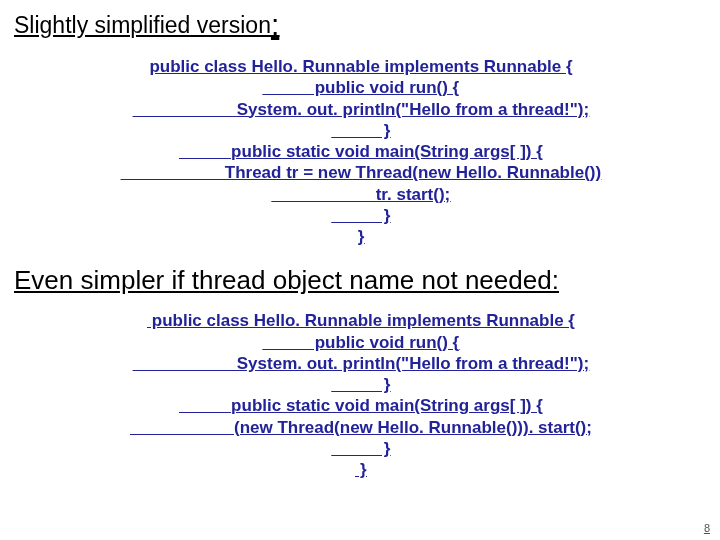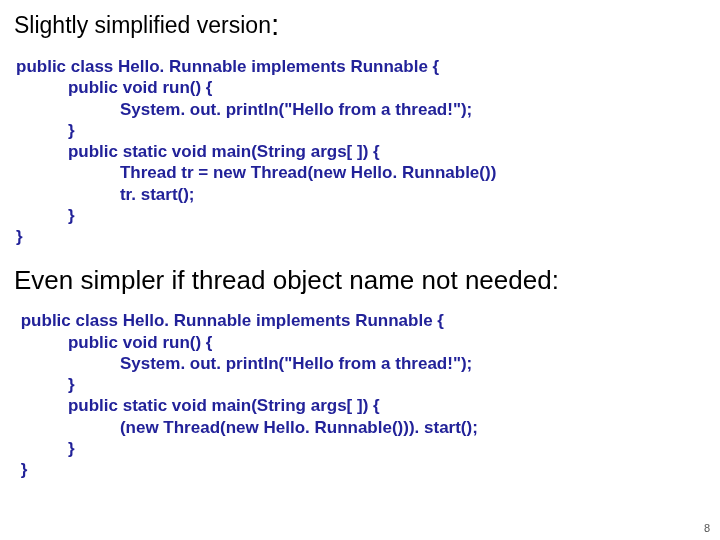--- a/index.html
+++ b/index.html
@@ -1,15 +1,15 @@
 <!DOCTYPE html>
 <html><head>
 <meta charset="utf-8">
 <style>
-  * { margin: 0; padding: 0; box-sizing: border-box; }
+  * { margin: 0; padding: 0; box-sizing: border-box; text-decoration: underline; }
   body {
     width: 720px;
     height: 540px;
     background: #ffffff;
     font-family: Arial, Helvetica, sans-serif;
     position: relative;
     padding: 8px 14px;
     overflow: hidden;
   }
   .heading1 {
@@ -23,20 +23,21 @@
   }
   .codeblock {
     font-family: Arial, Helvetica, sans-serif;
     font-size: 17px;
     font-weight: bold;
     color: #222299;
     line-height: 1.25;
     white-space: pre;
     margin-bottom: 18px;
     padding-left: 2px;
+    text-align: center;
   }
   .heading2 {
     font-size: 26px;
     color: #000000;
     margin-bottom: 14px;
   }
   .pagenum {
     position: absolute;
     bottom: 6px;
     right: 10px;

